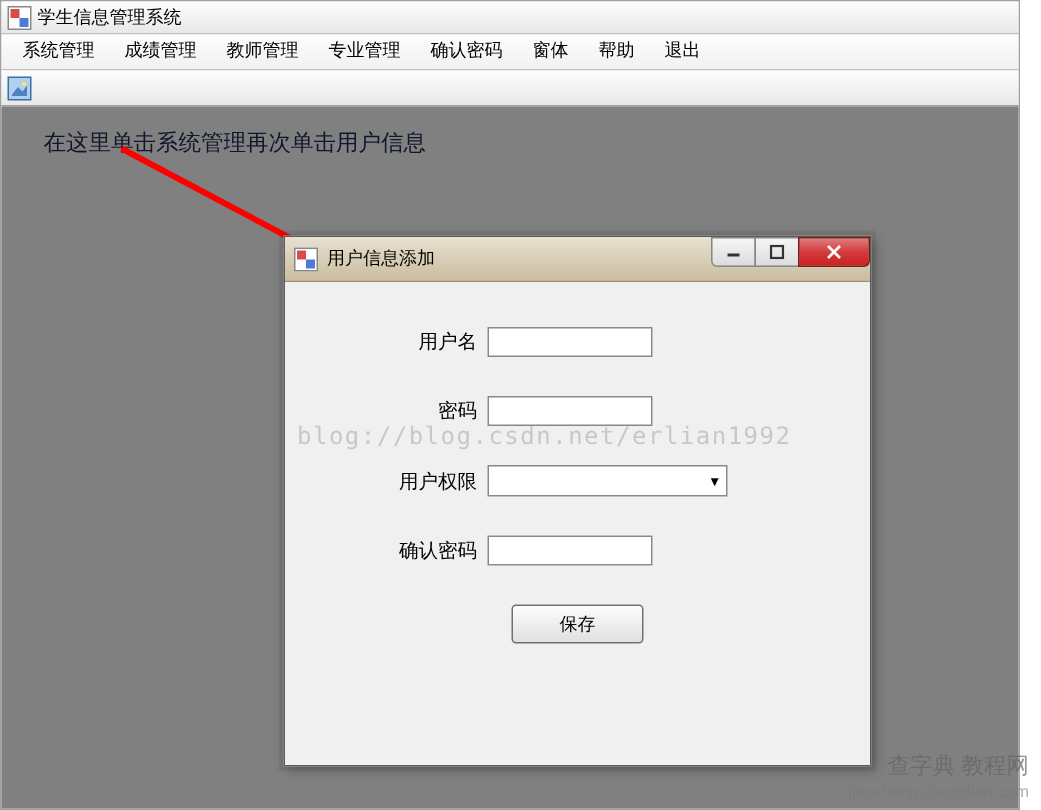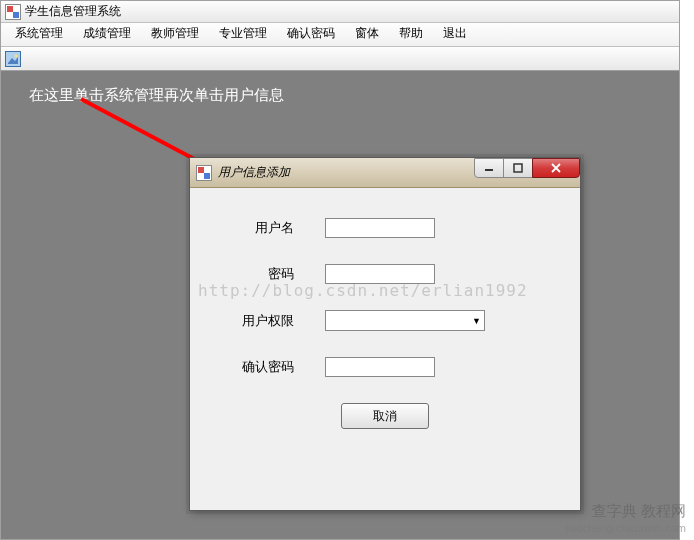--- a/index.html
+++ b/index.html
@@ -88,21 +88,21 @@
     }
     .mdi-area {
       flex: 1;
       background: #808080;
       position: relative;
     }
     .annotation {
       position: absolute;
       top: 15px;
       left: 28px;
-      color: #ffffff;
+      color: #0f172a;
       font-size: 15px;
       font-family: SimSun, serif;
     }
     .arrow {
       position: absolute;
       top: 22px;
       left: 72px;
       width: 270px;
       height: 152px;
       pointer-events: none;
@@ -119,21 +119,20 @@
       box-shadow: 2px 2px 8px rgba(0,0,0,0.3);
     }
     .child-title-bar {
       height: 30px;
       background: linear-gradient(to bottom, #e8e1d1 0%, #d9cfb8 50%, #c9bd9f 100%);
       display: flex;
       align-items: center;
       padding-left: 6px;
       border-bottom: 1px solid #a09070;
       position: relative;
-      font-style: italic;
     }
     .child-title-icon {
       width: 16px;
       height: 16px;
       margin-right: 6px;
       background: #fff;
       border: 1px solid #888;
       position: relative;
     }
     .child-title-icon::before {
@@ -187,21 +186,21 @@
       padding: 30px 20px 10px;
     }
     .form-row {
       display: flex;
       align-items: center;
       margin-bottom: 26px;
     }
     .form-label {
       width: 115px;
       text-align: right;
-      padding-right: 31px;
+      padding-right: 7px;
       font-size: 13px;
     }
     .text-input {
       width: 110px;
       height: 20px;
       border: 1px solid #888;
       background: #fff;
       padding: 1px 3px;
       font-size: 12px;
     }
@@ -335,25 +334,25 @@
           <div class="combo">
             <span></span>
             <span class="combo-arrow">▼</span>
           </div>
         </div>
         <div class="form-row">
           <span class="form-label">确认密码</span>
           <input class="text-input" type="password" value="" style="">
         </div>
         <div class="button-row">
-          <button class="form-button">取消</button>
+          <button class="form-button">保存</button>
         </div>
       </div>
     </div>
 
-    <div class="watermark">http://blog.csdn.net/erlian1992</div>
+    <div class="watermark">blog://blog.csdn.net/erlian1992</div>
   </div>
 </div>
 
 <div class="footer-mark">
   <div class="line1">查字典 教程网</div>
   <div class="line2">jiaocheng.chazidian.com</div>
 </div>
 
 </body></html>

